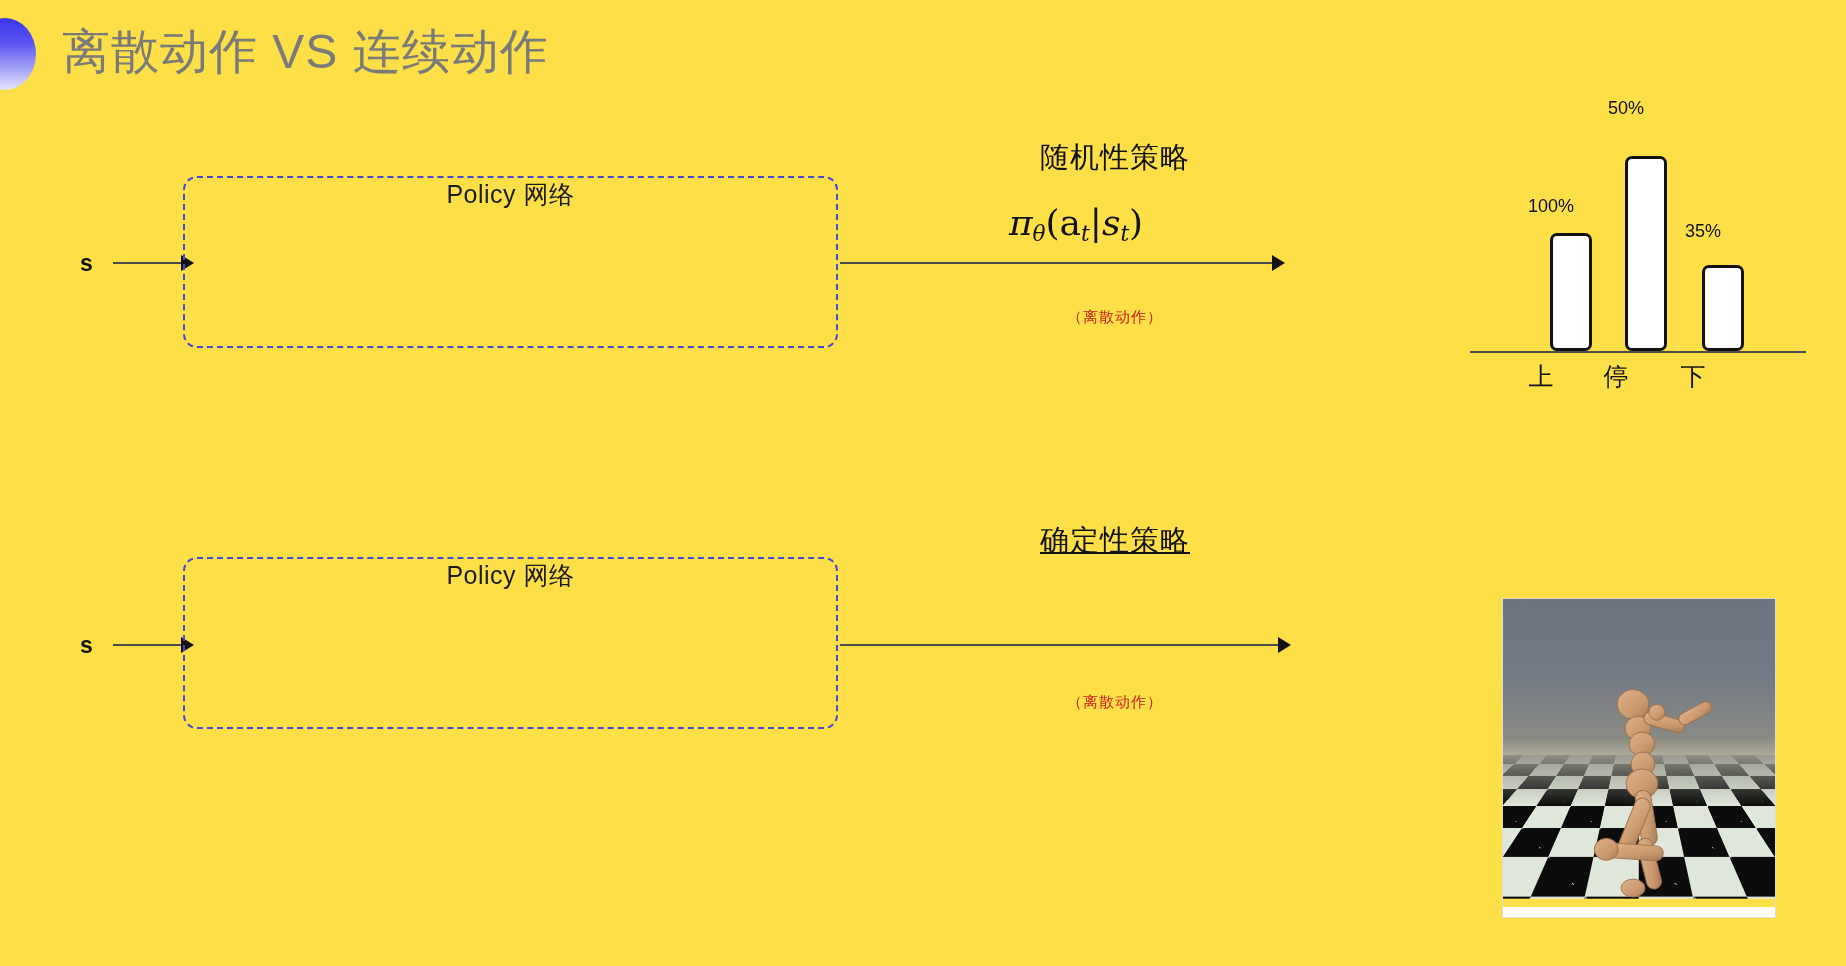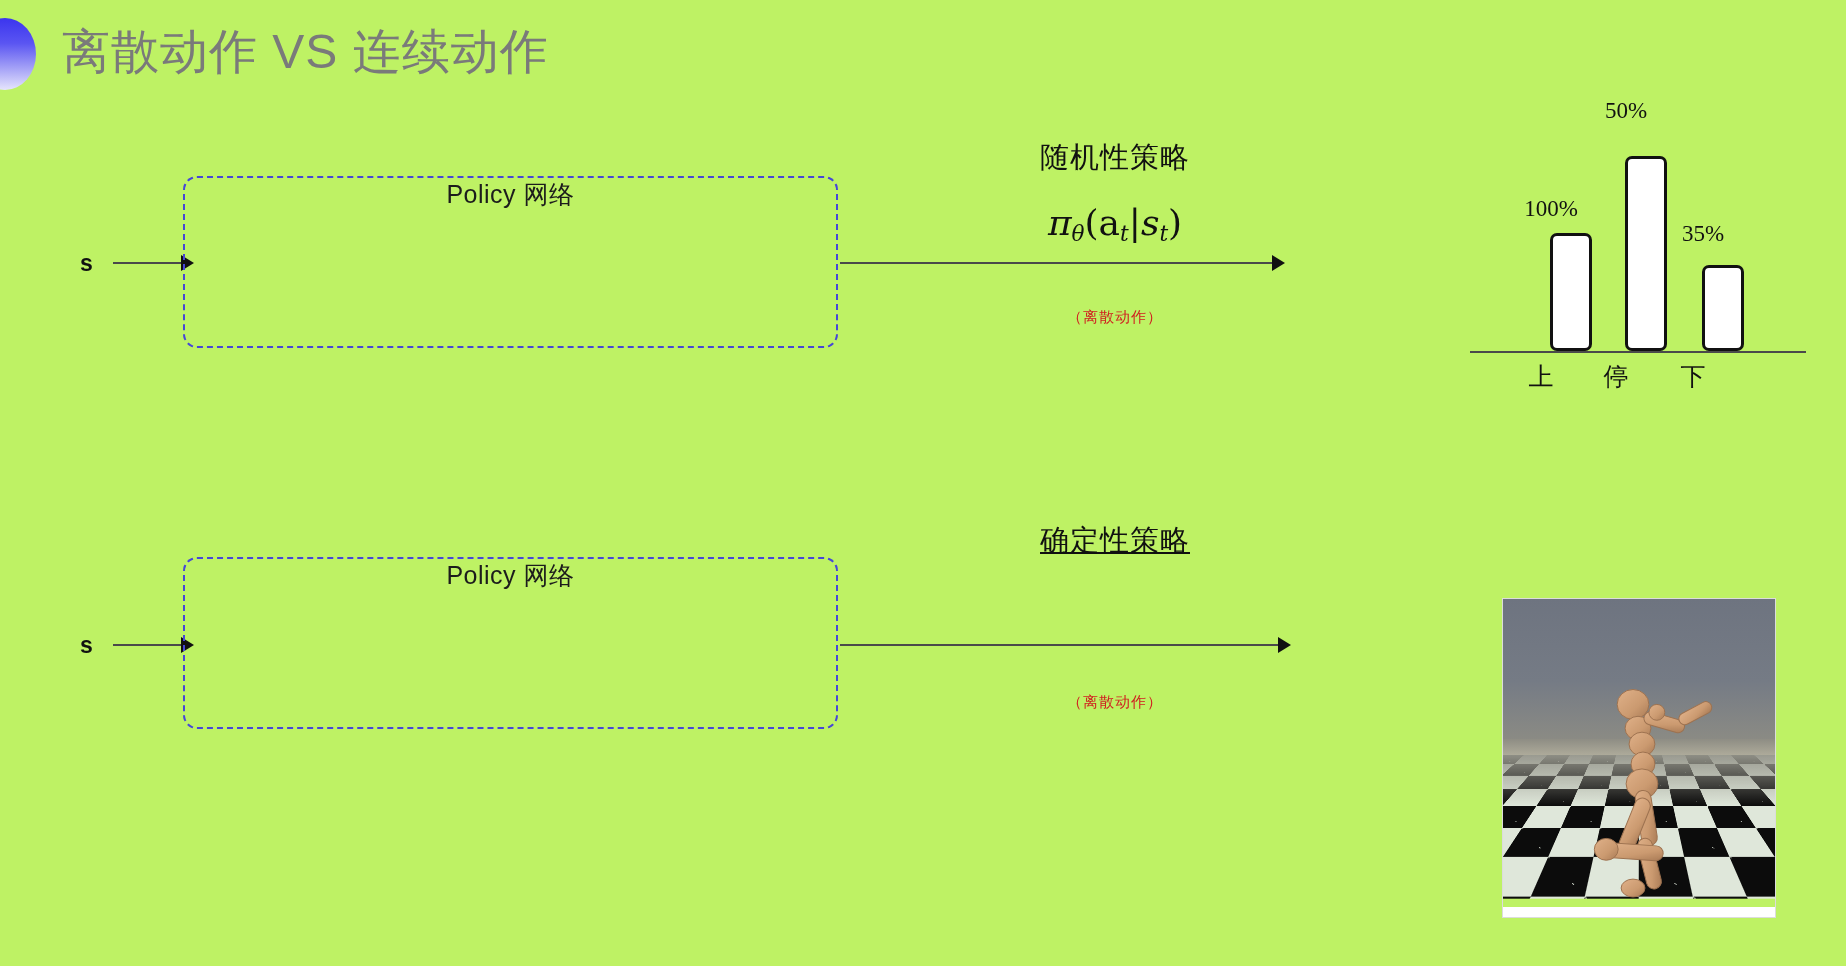--- a/index.html
+++ b/index.html
@@ -1,21 +1,21 @@
 <!DOCTYPE html>
 <html><head>
 <meta charset="utf-8">
 <style>
   html,body{margin:0;padding:0;background:#ffffff;}
   body{
     width:1846px;height:966px;position:relative;overflow:hidden;
     font-family:"Liberation Sans","DejaVu Sans",sans-serif;
     background:#ffffff;
   }
-  .slide{position:absolute;inset:0;background:#bef264;}
+  .slide{position:absolute;inset:0;background:#fde047;}
 
   
   .title-deco{
     position:absolute;left:-26px;top:18px;width:62px;height:72px;
     border-radius:50%;
     background:linear-gradient(to bottom,#3b35ee 0%,#5a55f2 35%,#9a97f6 65%,#e6e5fc 100%);
   }
   .page-title{
     position:absolute;left:62px;top:24px;
     font-size:48px;line-height:1.18;color:#7a7a7a;letter-spacing:1px;
@@ -80,22 +80,22 @@
   .bar-chart .axis{
     position:absolute;left:0;bottom:0;height:2px;background:#4a4a4a;width:100%;
   }
   .bar{
     position:absolute;bottom:2px;
     border:3px solid #111;
     border-radius:7px;
     box-sizing:border-box;background:#fff;
   }
   .bar-value{
-    position:absolute;text-align:center;font-size:23px;color:#111;
-    white-space:nowrap;font-weight:400;font-family:Liberation Serif, serif;
+    position:absolute;text-align:center;font-size:18px;color:#111;
+    white-space:nowrap;font-weight:400;
   }
   .bar-cat{
     position:absolute;text-align:center;font-size:25px;color:#111;
     white-space:nowrap;
   }
 
   
   .sim{
     position:absolute;overflow:hidden;box-sizing:border-box;
     border:1px solid #dcdcdc;
@@ -150,21 +150,21 @@
     <span class="box-label">Policy 网络</span>
   </div>
 
   <div class="out-arrow" style="left:840px;top:252px;width:446px;">
     <div class="shaft" style="width:434px;"></div>
     <div class="head" style="left:432px;"></div>
   </div>
 
   <div class="policy-caption" style="left:965px;top:138px;width:300px;">随机性策略</div>
 
-  <div class="policy-formula" style="left:965px;top:202px;width:300px;">
+  <div class="policy-formula" style="left:926px;top:202px;width:300px;">
     <span>π</span><sub>θ</sub><span class="paren">(a</span><sub>t</sub><span>|s</span><sub>t</sub><span class="paren">)</span>
   </div>
 
   <div class="policy-note" style="left:965px;top:308px;width:300px;">（离散动作）</div>
 
   <div class="bar-chart" style="left:1470px;top:128px;width:336px;height:225px;">
     <div class="axis"></div>
 
     <div class="bar" style="left:80px;width:42px;height:118px;"></div>
 

